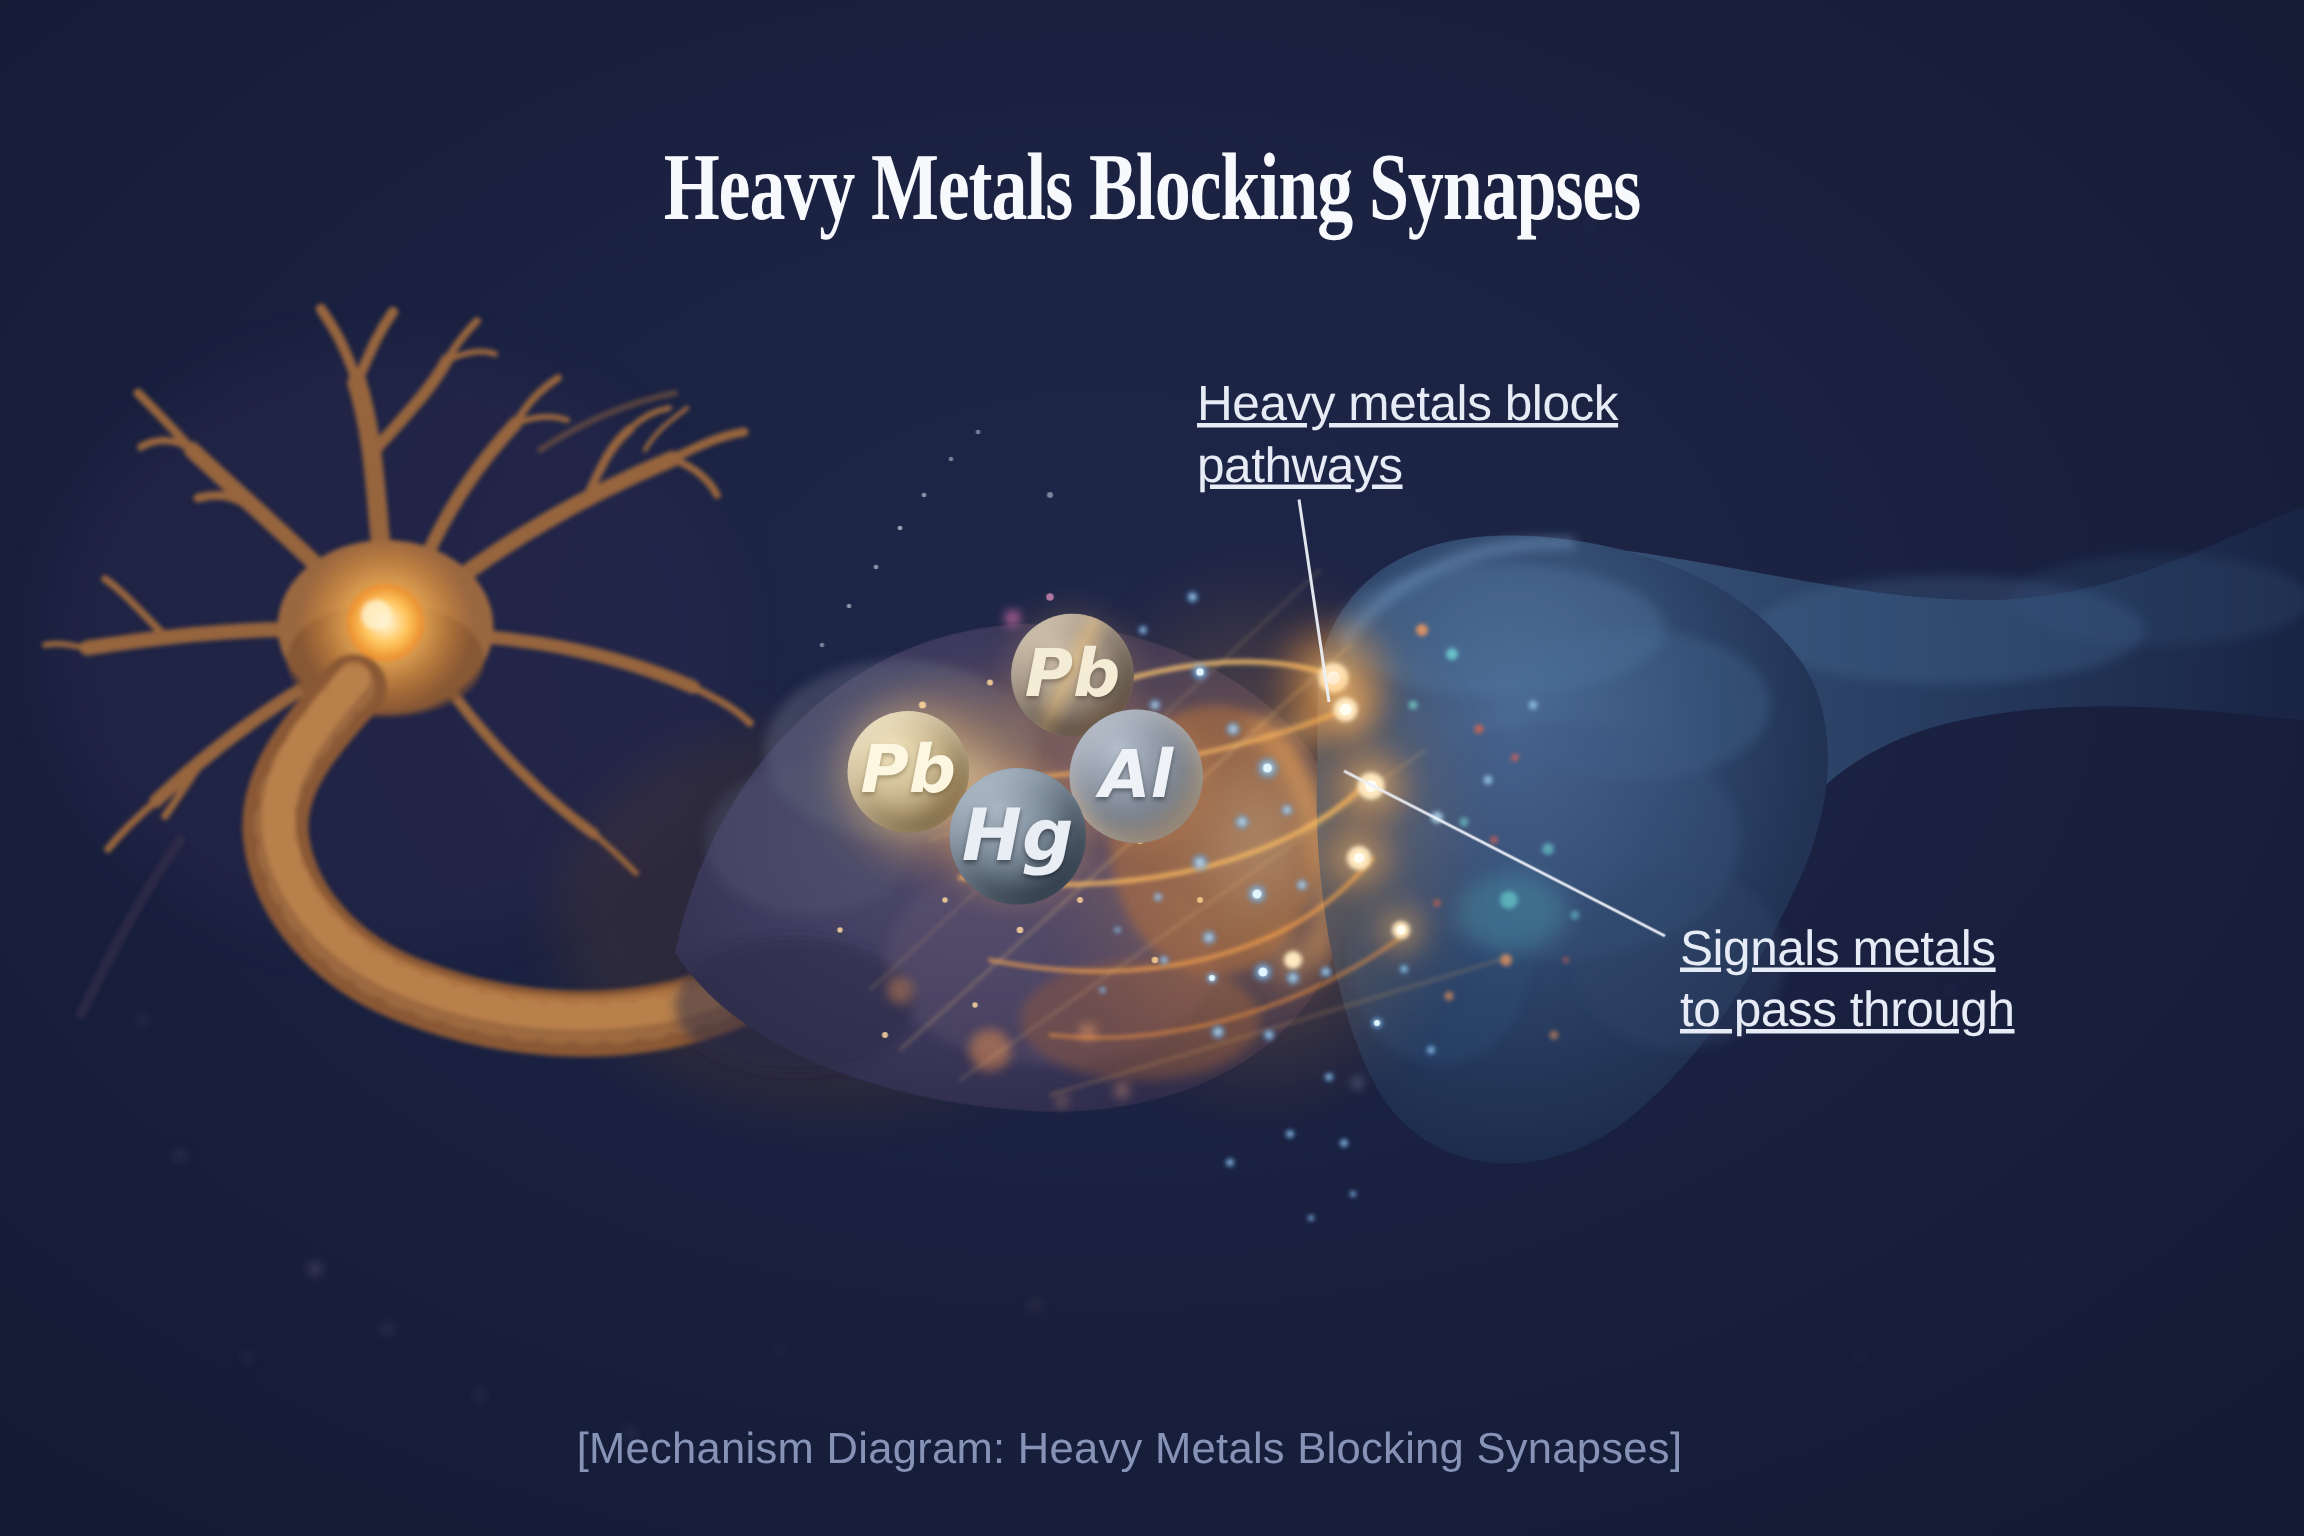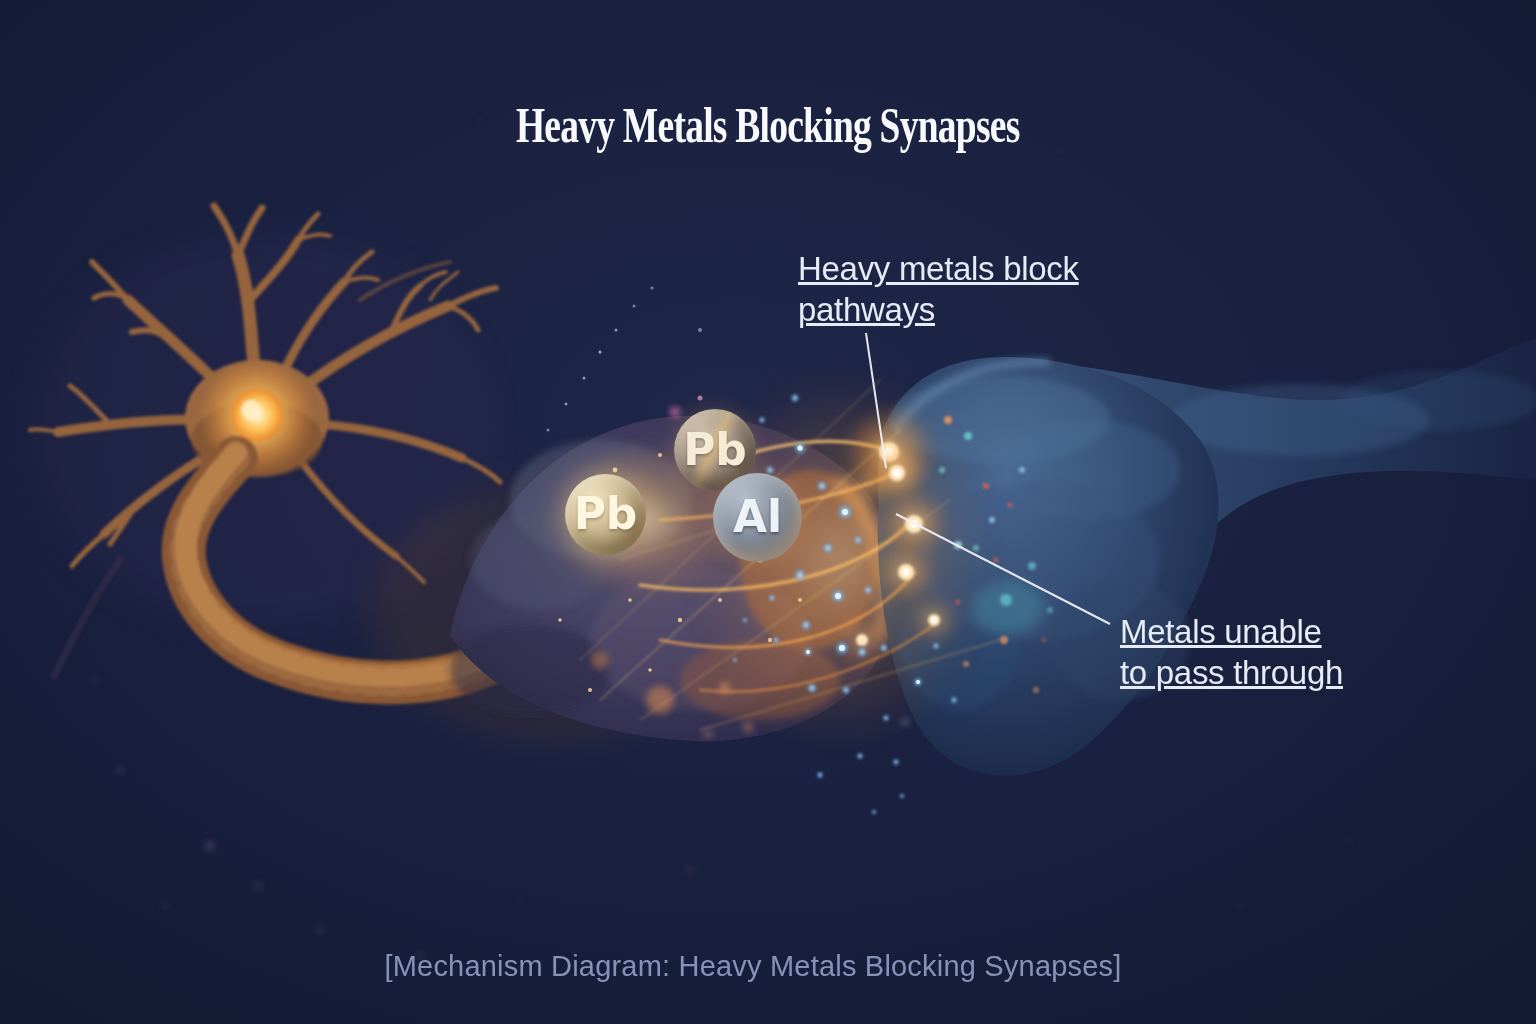--- a/index.html
+++ b/index.html
@@ -7,21 +7,21 @@
     position:relative;width:1536px;height:1024px;overflow:hidden;
     background:#1a2140;
     font-family:"Liberation Sans",sans-serif;
   }
   .stage svg.scene{position:absolute;left:0;top:0;z-index:1;}
   
   .title{
     position:absolute;left:0;right:0;top:84px;z-index:4;
     text-align:center;color:#f8f9fc;
     font-family:"Liberation Serif","DejaVu Serif",serif;
-    font-weight:bold;font-size:50px;line-height:82px;letter-spacing:-1px;
+    font-weight:bold;font-size:64px;line-height:82px;letter-spacing:-1px;
   }
   .title .squeeze{display:inline-block;transform:scaleX(.75);transform-origin:center;}
   .annotation{
     position:absolute;z-index:4;color:#e6ebf5;
     font-size:33px;line-height:41px;letter-spacing:-.3px;
     white-space:pre-line;
     text-decoration:underline;
   }
   .annotation.pathways{left:798px;top:248px;}
   .annotation.signals{left:1120px;top:611px;}
@@ -29,21 +29,21 @@
     position:absolute;left:0;right:30px;top:950px;z-index:4;
     text-align:center;color:rgba(150,164,200,.88);
     font-size:29px;letter-spacing:.2px;
   }
   
   .sphere{
     position:absolute;z-index:3;border-radius:50%;
     display:flex;align-items:center;justify-content:center;
     font-family:"DejaVu Sans",sans-serif;font-weight:bold;
   }
-  .sphere .lbl{transform:translateY(-1px);}
+  .sphere .lbl{transform:translateY(-1px);font-style:italic;}
   .sphere-pb-top{
     left:674px;top:409px;width:82px;height:82px;font-size:44px;color:#f5ecd6;
     background:
       linear-gradient(115deg, rgba(255,210,130,0) 38%, rgba(255,205,120,.38) 48%, rgba(255,210,130,0) 60%),
       radial-gradient(circle at 34% 30%, #cfc0ab, #958779 52%, #6b6054 100%);
     box-shadow: inset 4px 6px 12px rgba(255,244,222,.35),
                 inset -7px -10px 16px rgba(52,42,34,.55),
                 0 0 22px rgba(255,178,90,.22);
     text-shadow:0 2px 3px rgba(40,30,20,.35);
   }
@@ -376,23 +376,26 @@
 
   <div class="sphere sphere-pb-top">
     <span class="lbl">Pb</span>
   </div>
   <div class="sphere sphere-pb-left">
     <span class="lbl">Pb</span>
   </div>
   <div class="sphere sphere-al">
     <span class="lbl">Al</span>
   </div>
+  <div class="sphere sphere-hg">
+    <span class="lbl">Hg</span>
+  </div>
 
   <div class="title">
     <span class="squeeze">Heavy Metals Blocking Synapses</span>
   </div>
   <div class="annotation pathways">Heavy metals block
 pathways</div>
-  <div class="annotation signals">Metals unable
+  <div class="annotation signals">Signals metals
 to pass through</div>
   <div class="caption">[Mechanism Diagram: Heavy Metals Blocking Synapses]</div>
 
 </div>
 
 </body></html>

